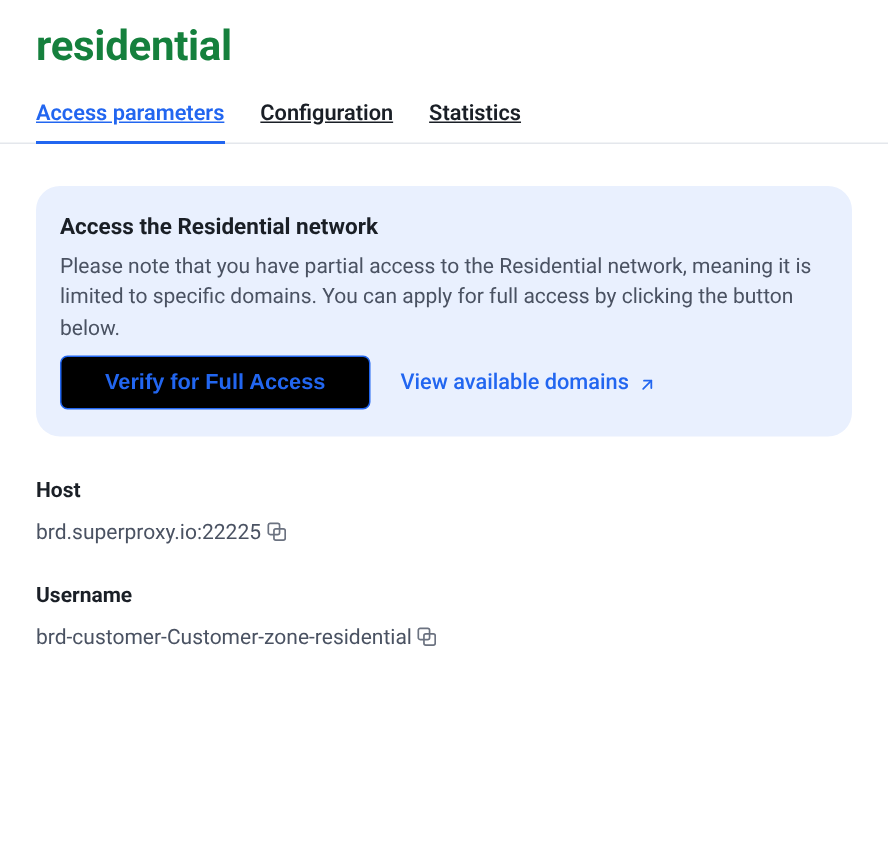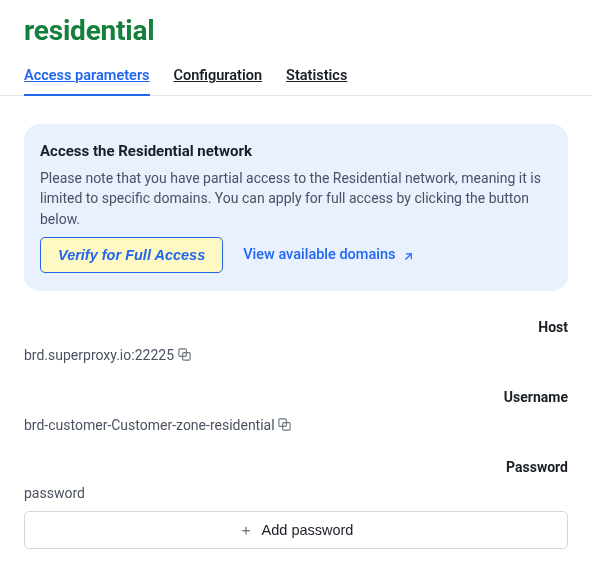--- a/index.html
+++ b/index.html
@@ -58,47 +58,45 @@
     color: #4a5262;
     margin-bottom: 8px;
     max-width: 510px;
   }
   .notice-actions {
     display: flex;
     align-items: center;
     gap: 20px;
   }
   .btn-outline {
-    background: #fef9c3;
+    background: #000000;
     border: 1.5px solid #2266f0;
     color: #2266f0;
     font-size: 14.5px;
     font-weight: 600;
-    padding: 9px 17px;
+    padding: 9px 29px;
     border-radius: 5px;
     cursor: pointer;
-    font-style: italic;
   }
   .link {
     color: #2266f0;
     font-size: 14.5px;
     font-weight: 500;
     cursor: pointer;
     display: inline-flex;
     align-items: flex-end;
     gap: 6px;
   }
   .external-icon svg { display: block; }
   .field { margin-bottom: 24px; }
   .field-label {
     font-size: 14px;
     font-weight: 700;
     color: #1a1f26;
     margin-bottom: 10px;
-    text-align: right;
   }
   .field-row {
     display: flex;
     align-items: center;
     justify-content: flex-start;
   }
   .field-value {
     font-size: 14px;
     color: #4a5262;
   }
@@ -176,23 +174,13 @@
       <div class="field-value">brd-customer-Customer-zone-residential</div>
       <span class="copy-btn">
         <svg width="15" height="15" viewBox="0 0 24 24" fill="none" stroke="currentColor" stroke-width="1.8" stroke-linecap="round" stroke-linejoin="round">
             <rect x="9" y="9" width="12" height="12" rx="2"></rect>
             <rect x="3" y="3" width="12" height="12" rx="2"></rect>
           </svg>
       </span>
     </div>
   </div>
 
-  <div class="field">
-    <div class="field-label">Password</div>
-    <div class="field-row">
-      <div class="field-value">password</div>
-    </div>
-    <button class="add-pw-btn">
-      <span class="plus-icon">＋</span>
-      <span>Add password</span>
-    </button>
-  </div>
 </div>
 
 </body></html>

